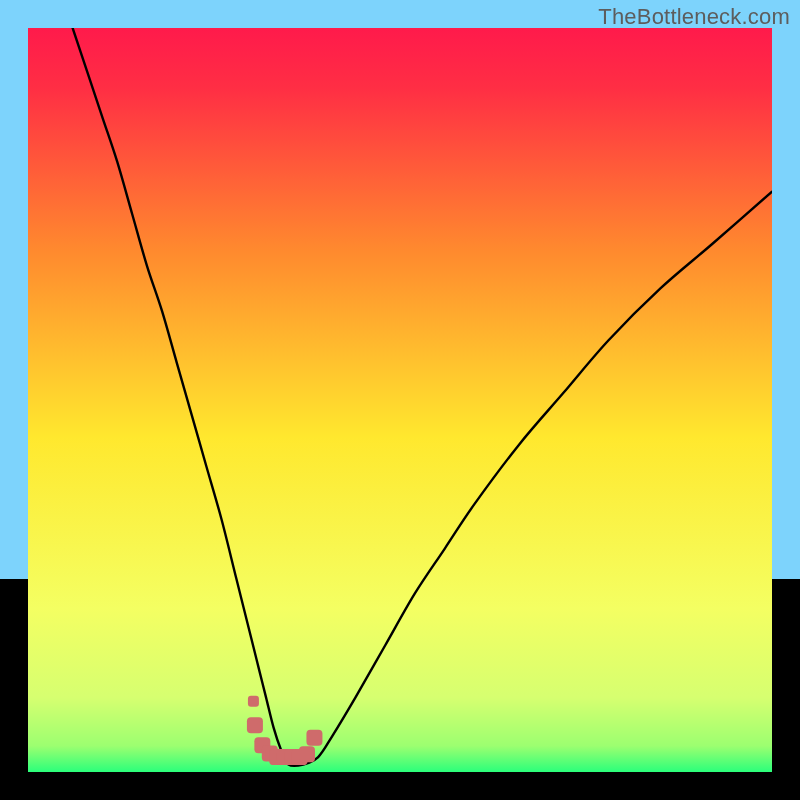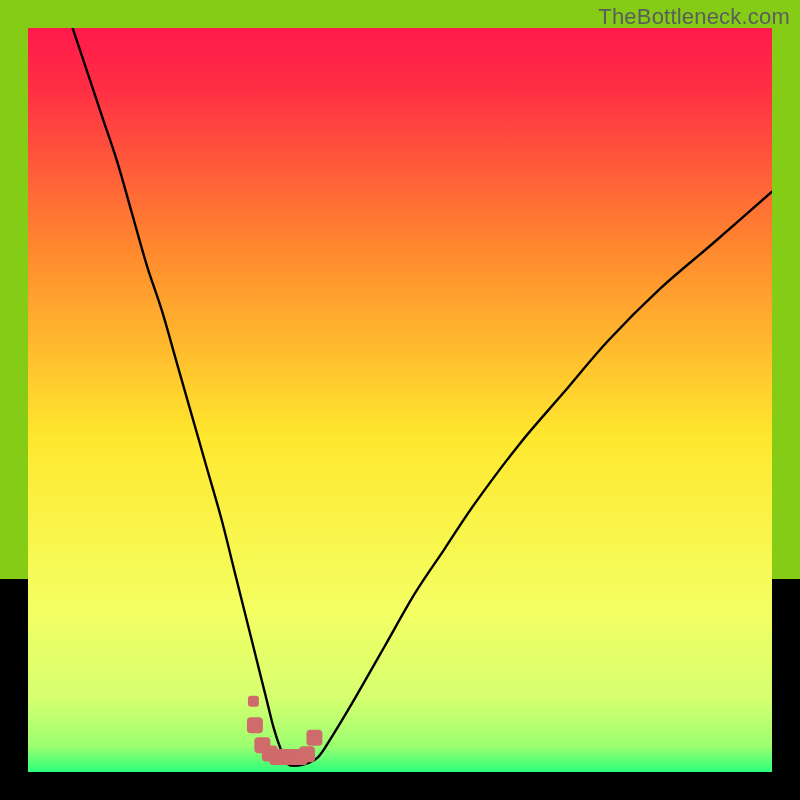--- a/index.html
+++ b/index.html
@@ -8,21 +8,21 @@
     width: 800px;
     height: 800px;
     background: #000;
     font-family: Arial, Helvetica, sans-serif;
     overflow: hidden;
   }
   .frame {
     position: relative;
     width: 800px;
     height: 579px;
-    background: #84cc16;
+    background: #7dd3fc;
   }
   .watermark {
     position: absolute;
     top: 4px;
     right: 10px;
     color: #5d5d5d;
     font-size: 22px;
     font-weight: 500;
     letter-spacing: 0.2px;
     z-index: 50;

